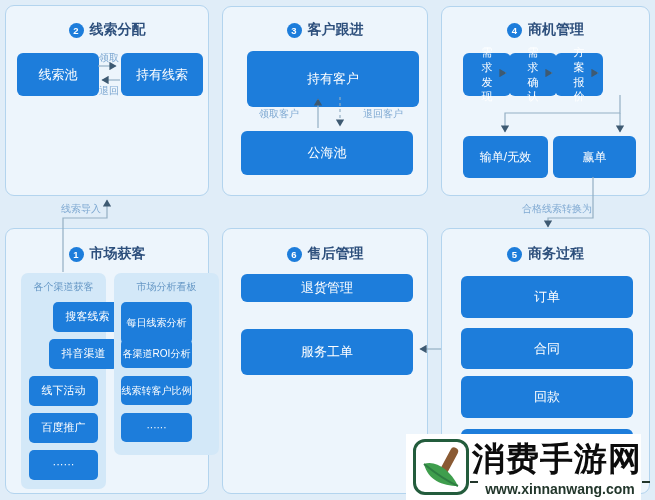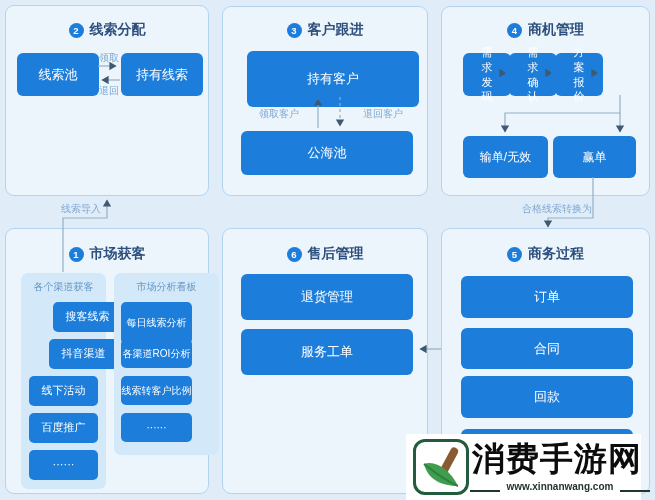--- a/index.html
+++ b/index.html
@@ -21,21 +21,21 @@
   .coltitle{position:absolute;top:7px;left:0;right:0;text-align:center;font-size:10px;color:var(--col-title);}
   .sbox{position:absolute;background:var(--accent);border-radius:5px;color:#fff;display:flex;align-items:center;justify-content:center;font-size:11px;text-align:center;line-height:1.2;}
   .alabel{position:absolute;font-size:10px;color:var(--arrow-label);white-space:nowrap;text-align:center;}
   #lines{position:absolute;left:0;top:0;z-index:5;pointer-events:none;}
   #lines path.c{stroke:var(--line);stroke-width:1.2;fill:none;}
   #lines path.dash{stroke-dasharray:3,3;}
   #ah path{fill:var(--arrowhead);}
   .watermark{position:absolute;left:406px;top:434px;width:235px;height:66px;background:#ffffff;z-index:10;}
   .wm-logo{position:absolute;left:7px;top:5px;width:50px;height:50px;background:#fff;border:3px solid var(--wm-green);border-radius:12px;box-sizing:content-box;}
   .wm-title{position:absolute;left:66px;top:3px;font-size:33px;font-weight:bold;color:var(--wm-text);letter-spacing:1px;white-space:nowrap;}
-  .wm-url{position:absolute;left:64px;top:47px;width:180px;display:flex;align-items:flex-end;gap:7px;color:#22362b;font-size:10px;font-weight:bold;}
+  .wm-url{position:absolute;left:64px;top:47px;width:180px;display:flex;align-items:flex-start;gap:7px;color:#22362b;font-size:14px;font-weight:bold;}
   .wm-url .rule{flex:1;height:2px;background:#22362b;}
 </style>
 </head>
 <body>
 
 <div id="canvas">
 
   <div class="panel" style="left:5px;top:5px;width:204px;height:191px;">
     <div class="phead" style="top:15px;">
       <span class="num">2</span>
@@ -92,21 +92,21 @@
       <div class="sbox" style="left:7px;top:140px;width:71px;height:29px;font-size:10px;">······</div>
     </div>
   </div>
   <div class="alabel" style="left:56px;top:202px;width:50px;">线索导入</div>
 
   <div class="panel" style="left:222px;top:228px;width:206px;height:266px;">
     <div class="phead" style="top:16px;">
       <span class="num">6</span>
       <span>售后管理</span>
     </div>
-    <div class="bbox" style="left:18px;top:45px;width:172px;height:46px;">退货管理</div>
+    <div class="bbox" style="left:18px;top:45px;width:172px;height:28px;">退货管理</div>
     <div class="bbox" style="left:18px;top:100px;width:172px;height:46px;">服务工单</div>
   </div>
 
   <div class="panel" style="left:441px;top:228px;width:209px;height:266px;">
     <div class="phead" style="top:16px;">
       <span class="num">5</span>
       <span>商务过程</span>
     </div>
     <div class="bbox" style="left:19px;top:47px;width:172px;height:42px;">订单</div>
     <div class="bbox" style="left:19px;top:99px;width:172px;height:41px;">合同</div>

